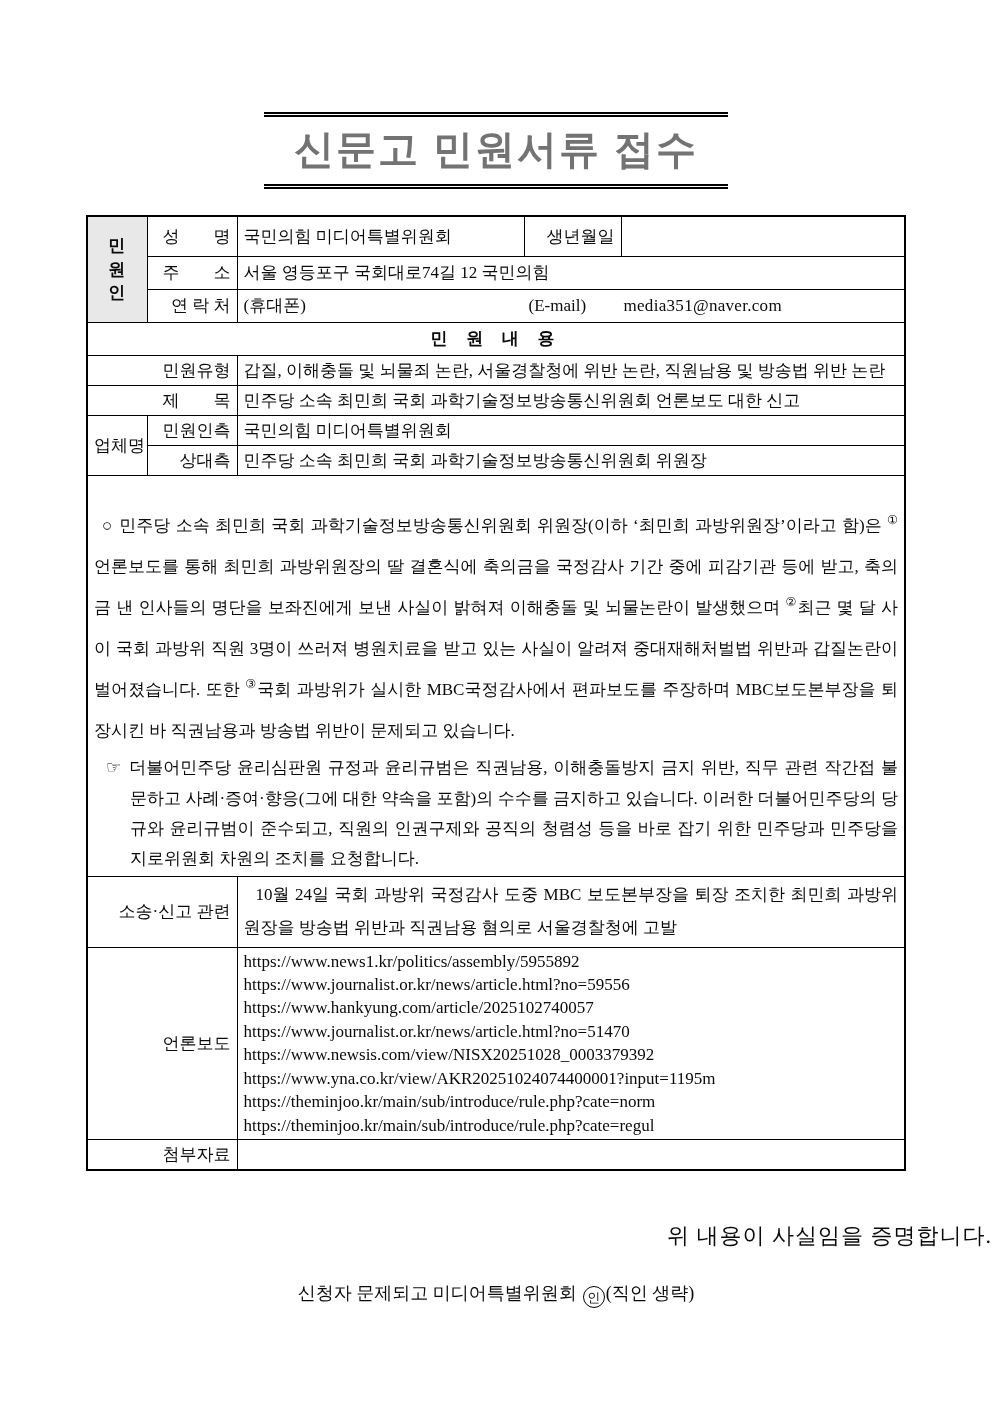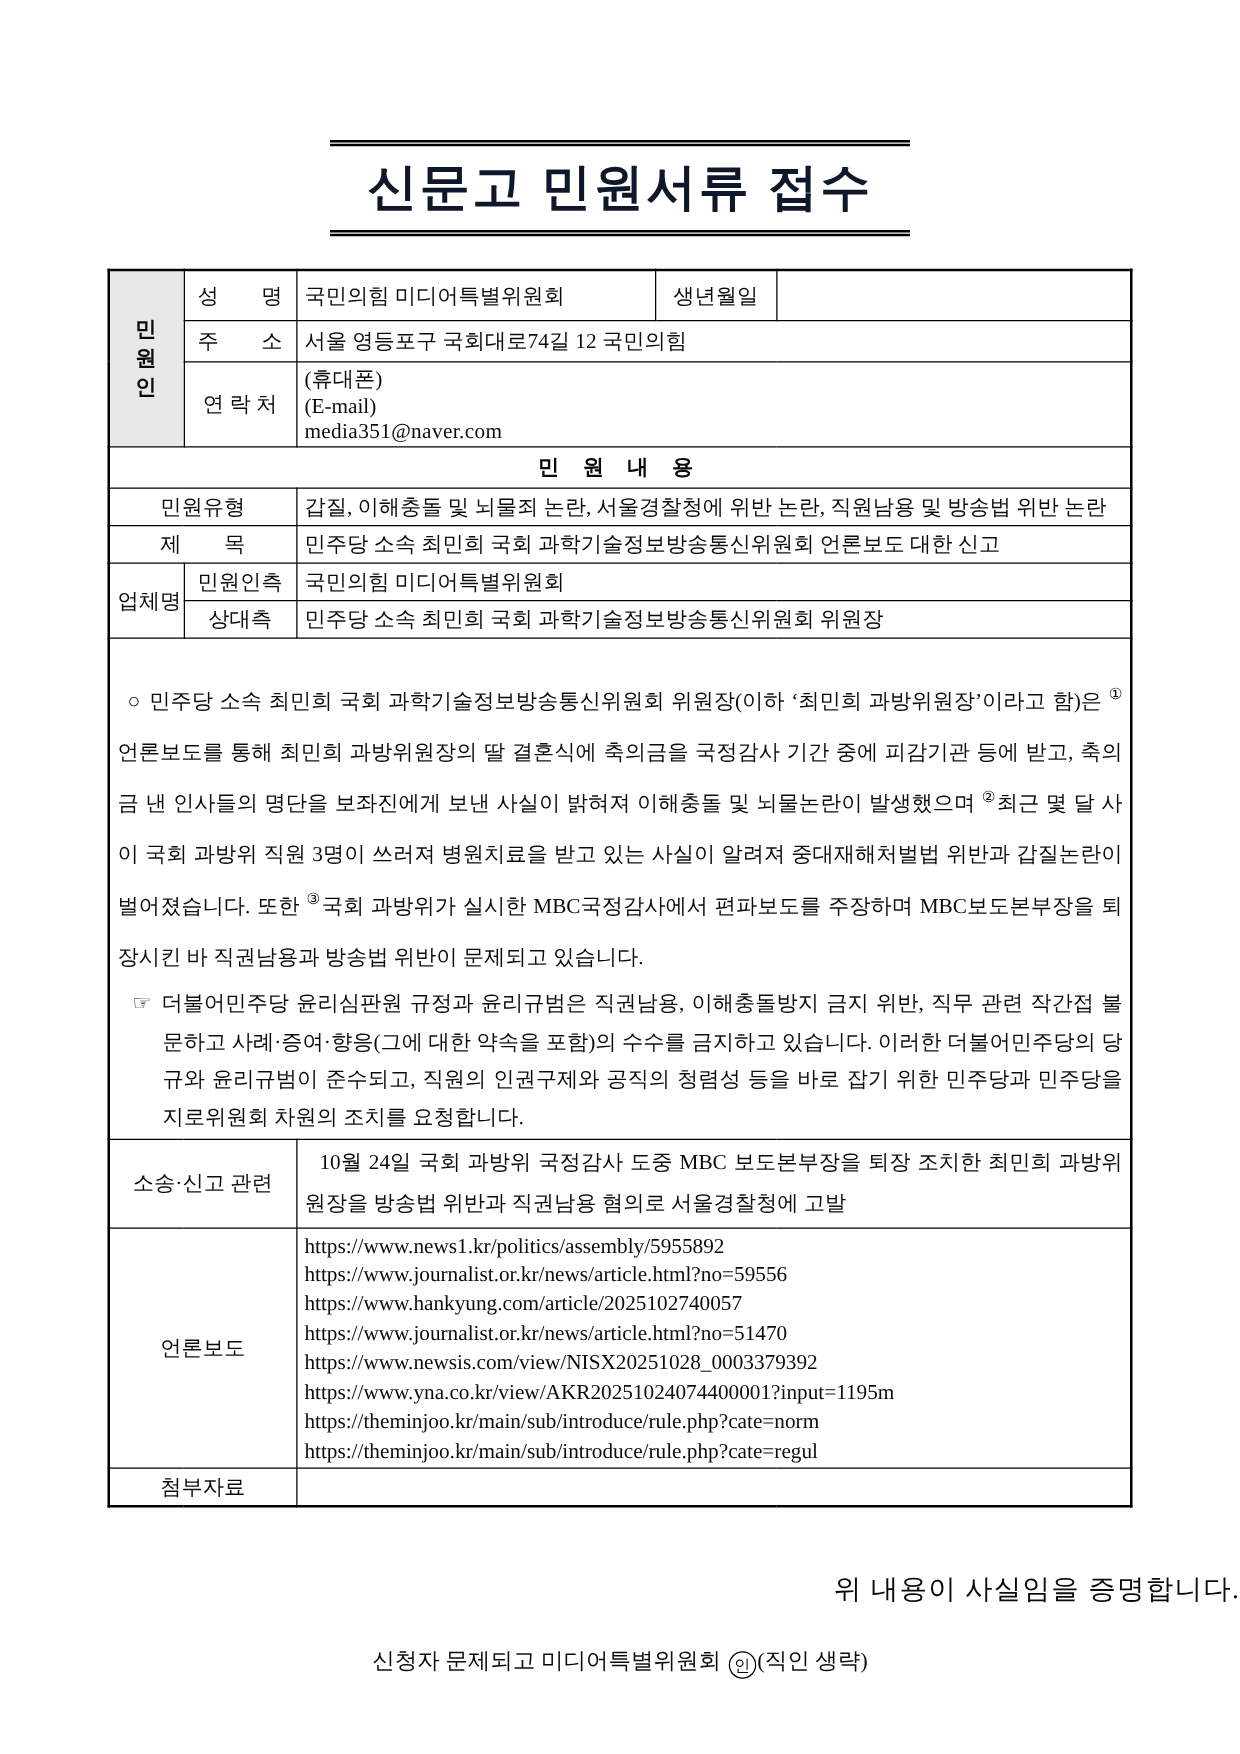--- a/index.html
+++ b/index.html
@@ -21,21 +21,21 @@
     border-top: 5px double #000;
     border-bottom: 5px double #000;
     padding: 5px 30px 7px 30px;
     min-width: 430px;
   }
   .title-text {
     font-family: "Liberation Sans", "DejaVu Sans", sans-serif;
     font-weight: 900;
     font-size: 40px;
     letter-spacing: 2px;
-    color: #0f172a;
+    color: #737373;
   }
 
   
   table.form {
     border-collapse: collapse;
     table-layout: fixed;
     width: 818px;
     margin: 0 auto;
     border: 2px solid #000;
   }
@@ -48,31 +48,31 @@
   }
   td.side-group {
     background: #e8e8e8;
     text-align: center;
     font-family: "Liberation Sans", "DejaVu Sans", sans-serif;
     font-weight: 800;
     font-size: 25px;
     line-height: 1.38;
     letter-spacing: 1px;
   }
-  td.lbl { text-align: center; white-space: nowrap; }
+  td.lbl { text-align: right; white-space: nowrap; }
   td.val { text-align: left; padding-left: 12px; }
   .section-head {
     text-align: center;
     font-family: "Liberation Sans", "DejaVu Sans", sans-serif;
     font-weight: 800;
     font-size: 22px;
     letter-spacing: 7px;
     padding: 3px 0;
   }
-  .contact-flex { display: flex; align-items: flex-start; flex-direction: column; }
+  .contact-flex { display: flex; align-items: center; }
   .contact-flex .phone { width: 285px; }
   .contact-flex .email-lbl { width: 95px; }
   .contact-flex .email-val { letter-spacing: 0.3px; }
 
   
   td.body-cell { padding: 10px 8px 12px 8px; vertical-align: top; }
   .p1 {
     text-align: justify;
     line-height: 2.42;
     text-indent: 8px;

